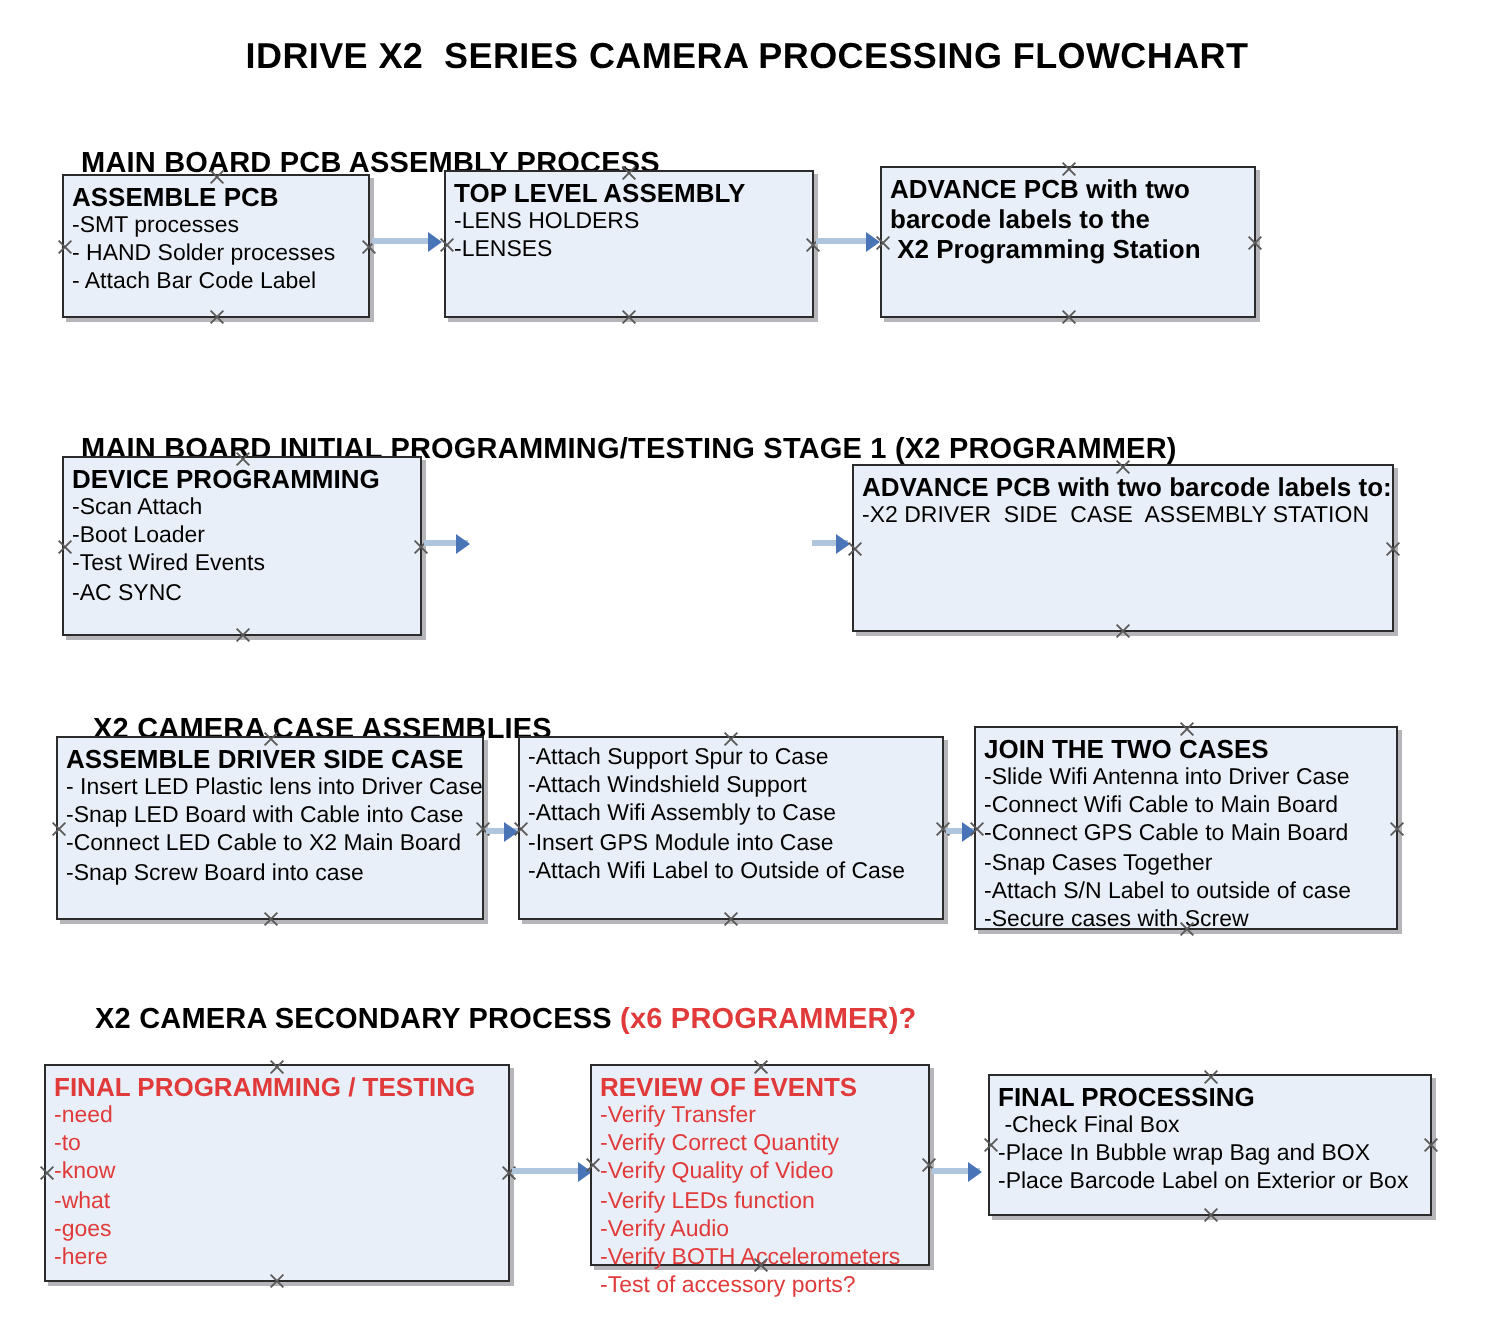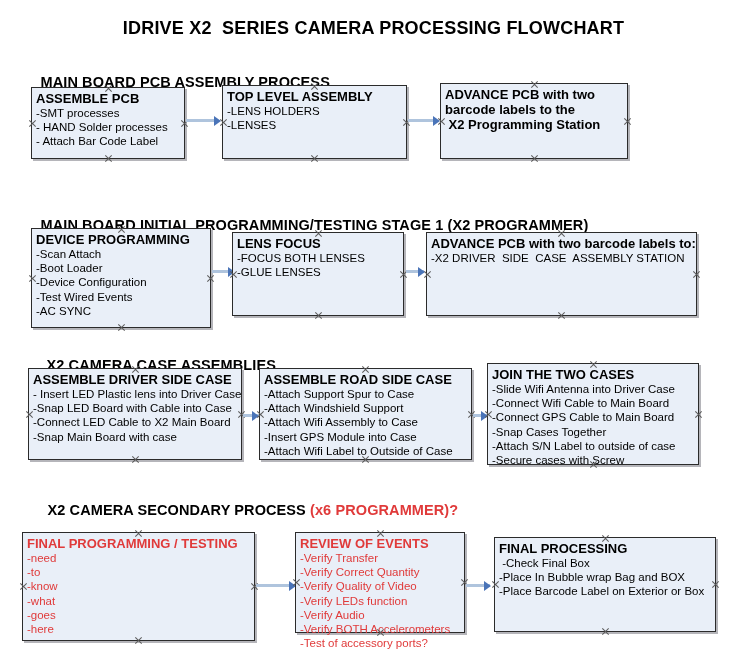--- a/index.html
+++ b/index.html
@@ -119,49 +119,37 @@
     <div class="handle" style="left:50%;top:0;"></div>
     <div class="handle" style="left:50%;top:100%;"></div>
     <div class="handle" style="left:0;top:50%;"></div>
     <div class="handle" style="left:100%;top:50%;"></div>
   </div>
 
   <div class="section-head" style="left:24px;top:201px;">
     <span>MAIN BOARD INITIAL PROGRAMMING/TESTING STAGE 1 (X2 PROGRAMMER)</span>
   </div>
 
-  <div class="node" style="left:31px;top:228px;width:180px;height:100px;">
+  <div class="node" style="left:31px;top:228px;width:180px;height:90px;">
     <div class="inner">
       <div class="ntitle">DEVICE PROGRAMMING</div>
       <div class="nline">-Scan Attach</div>
       <div class="nline">-Boot Loader</div>
-      <div class="nline">-Device Configuration</div>
       <div class="nline">-Test Wired Events</div>
       <div class="nline">-AC SYNC</div>
     </div>
     <div class="handle" style="left:50%;top:0;"></div>
     <div class="handle" style="left:50%;top:100%;"></div>
     <div class="handle" style="left:0;top:50%;"></div>
     <div class="handle" style="left:100%;top:50%;"></div>
   </div>
 
   <div class="conn" style="left:212px;top:270px;width:22px;"></div>
   <div class="arrowhead" style="left:228px;top:267px;"></div>
 
-  <div class="node" style="left:232px;top:232px;width:172px;height:84px;">
-    <div class="inner">
-      <div class="ntitle">LENS FOCUS</div>
-      <div class="nline">-FOCUS BOTH LENSES</div>
-      <div class="nline">-GLUE LENSES</div>
-    </div>
-    <div class="handle" style="left:50%;top:0;"></div>
-    <div class="handle" style="left:50%;top:100%;"></div>
-    <div class="handle" style="left:0;top:50%;"></div>
-    <div class="handle" style="left:100%;top:50%;"></div>
-  </div>
 
   <div class="conn" style="left:406px;top:270px;width:18px;"></div>
   <div class="arrowhead" style="left:418px;top:267px;"></div>
 
   <div class="node" style="left:426px;top:232px;width:271px;height:84px;">
     <div class="inner">
       <div class="ntitle">ADVANCE PCB with two barcode labels to:</div>
       <div class="nline">-X2 DRIVER  SIDE  CASE  ASSEMBLY STATION</div>
     </div>
     <div class="handle" style="left:50%;top:0;"></div>
@@ -173,34 +161,33 @@
   <div class="section-head" style="left:30px;top:341px;">
     <span>X2 CAMERA CASE ASSEMBLIES</span>
   </div>
 
   <div class="node" style="left:28px;top:368px;width:214px;height:92px;">
     <div class="inner">
       <div class="ntitle">ASSEMBLE DRIVER SIDE CASE</div>
       <div class="nline">- Insert LED Plastic lens into Driver Case</div>
       <div class="nline">-Snap LED Board with Cable into Case</div>
       <div class="nline">-Connect LED Cable to X2 Main Board</div>
-      <div class="nline">-Snap Main Board with case</div>
+      <div class="nline">-Snap Screw Board into case</div>
     </div>
     <div class="handle" style="left:50%;top:0;"></div>
     <div class="handle" style="left:50%;top:100%;"></div>
     <div class="handle" style="left:0;top:50%;"></div>
     <div class="handle" style="left:100%;top:50%;"></div>
   </div>
 
   <div class="conn" style="left:243px;top:414px;width:16px;"></div>
   <div class="arrowhead" style="left:252px;top:411px;"></div>
 
   <div class="node" style="left:259px;top:368px;width:213px;height:92px;">
     <div class="inner">
-      <div class="ntitle">ASSEMBLE ROAD SIDE CASE</div>
       <div class="nline">-Attach Support Spur to Case</div>
       <div class="nline">-Attach Windshield Support</div>
       <div class="nline">-Attach Wifi Assembly to Case</div>
       <div class="nline">-Insert GPS Module into Case</div>
       <div class="nline">-Attach Wifi Label to Outside of Case</div>
     </div>
     <div class="handle" style="left:50%;top:0;"></div>
     <div class="handle" style="left:50%;top:100%;"></div>
     <div class="handle" style="left:0;top:50%;"></div>
     <div class="handle" style="left:100%;top:50%;"></div>
@@ -261,21 +248,21 @@
     </div>
     <div class="handle" style="left:50%;top:0;"></div>
     <div class="handle" style="left:50%;top:100%;"></div>
     <div class="handle" style="left:0;top:50%;"></div>
     <div class="handle" style="left:100%;top:50%;"></div>
   </div>
 
   <div class="conn" style="left:466px;top:584px;width:24px;"></div>
   <div class="arrowhead" style="left:484px;top:581px;"></div>
 
-  <div class="node" style="left:494px;top:537px;width:222px;height:95px;">
+  <div class="node" style="left:494px;top:537px;width:222px;height:71px;">
     <div class="inner">
       <div class="ntitle">FINAL PROCESSING</div>
       <div class="nline"> -Check Final Box</div>
       <div class="nline">-Place In Bubble wrap Bag and BOX</div>
       <div class="nline">-Place Barcode Label on Exterior or Box</div>
     </div>
     <div class="handle" style="left:50%;top:0;"></div>
     <div class="handle" style="left:50%;top:100%;"></div>
     <div class="handle" style="left:0;top:50%;"></div>
     <div class="handle" style="left:100%;top:50%;"></div>

